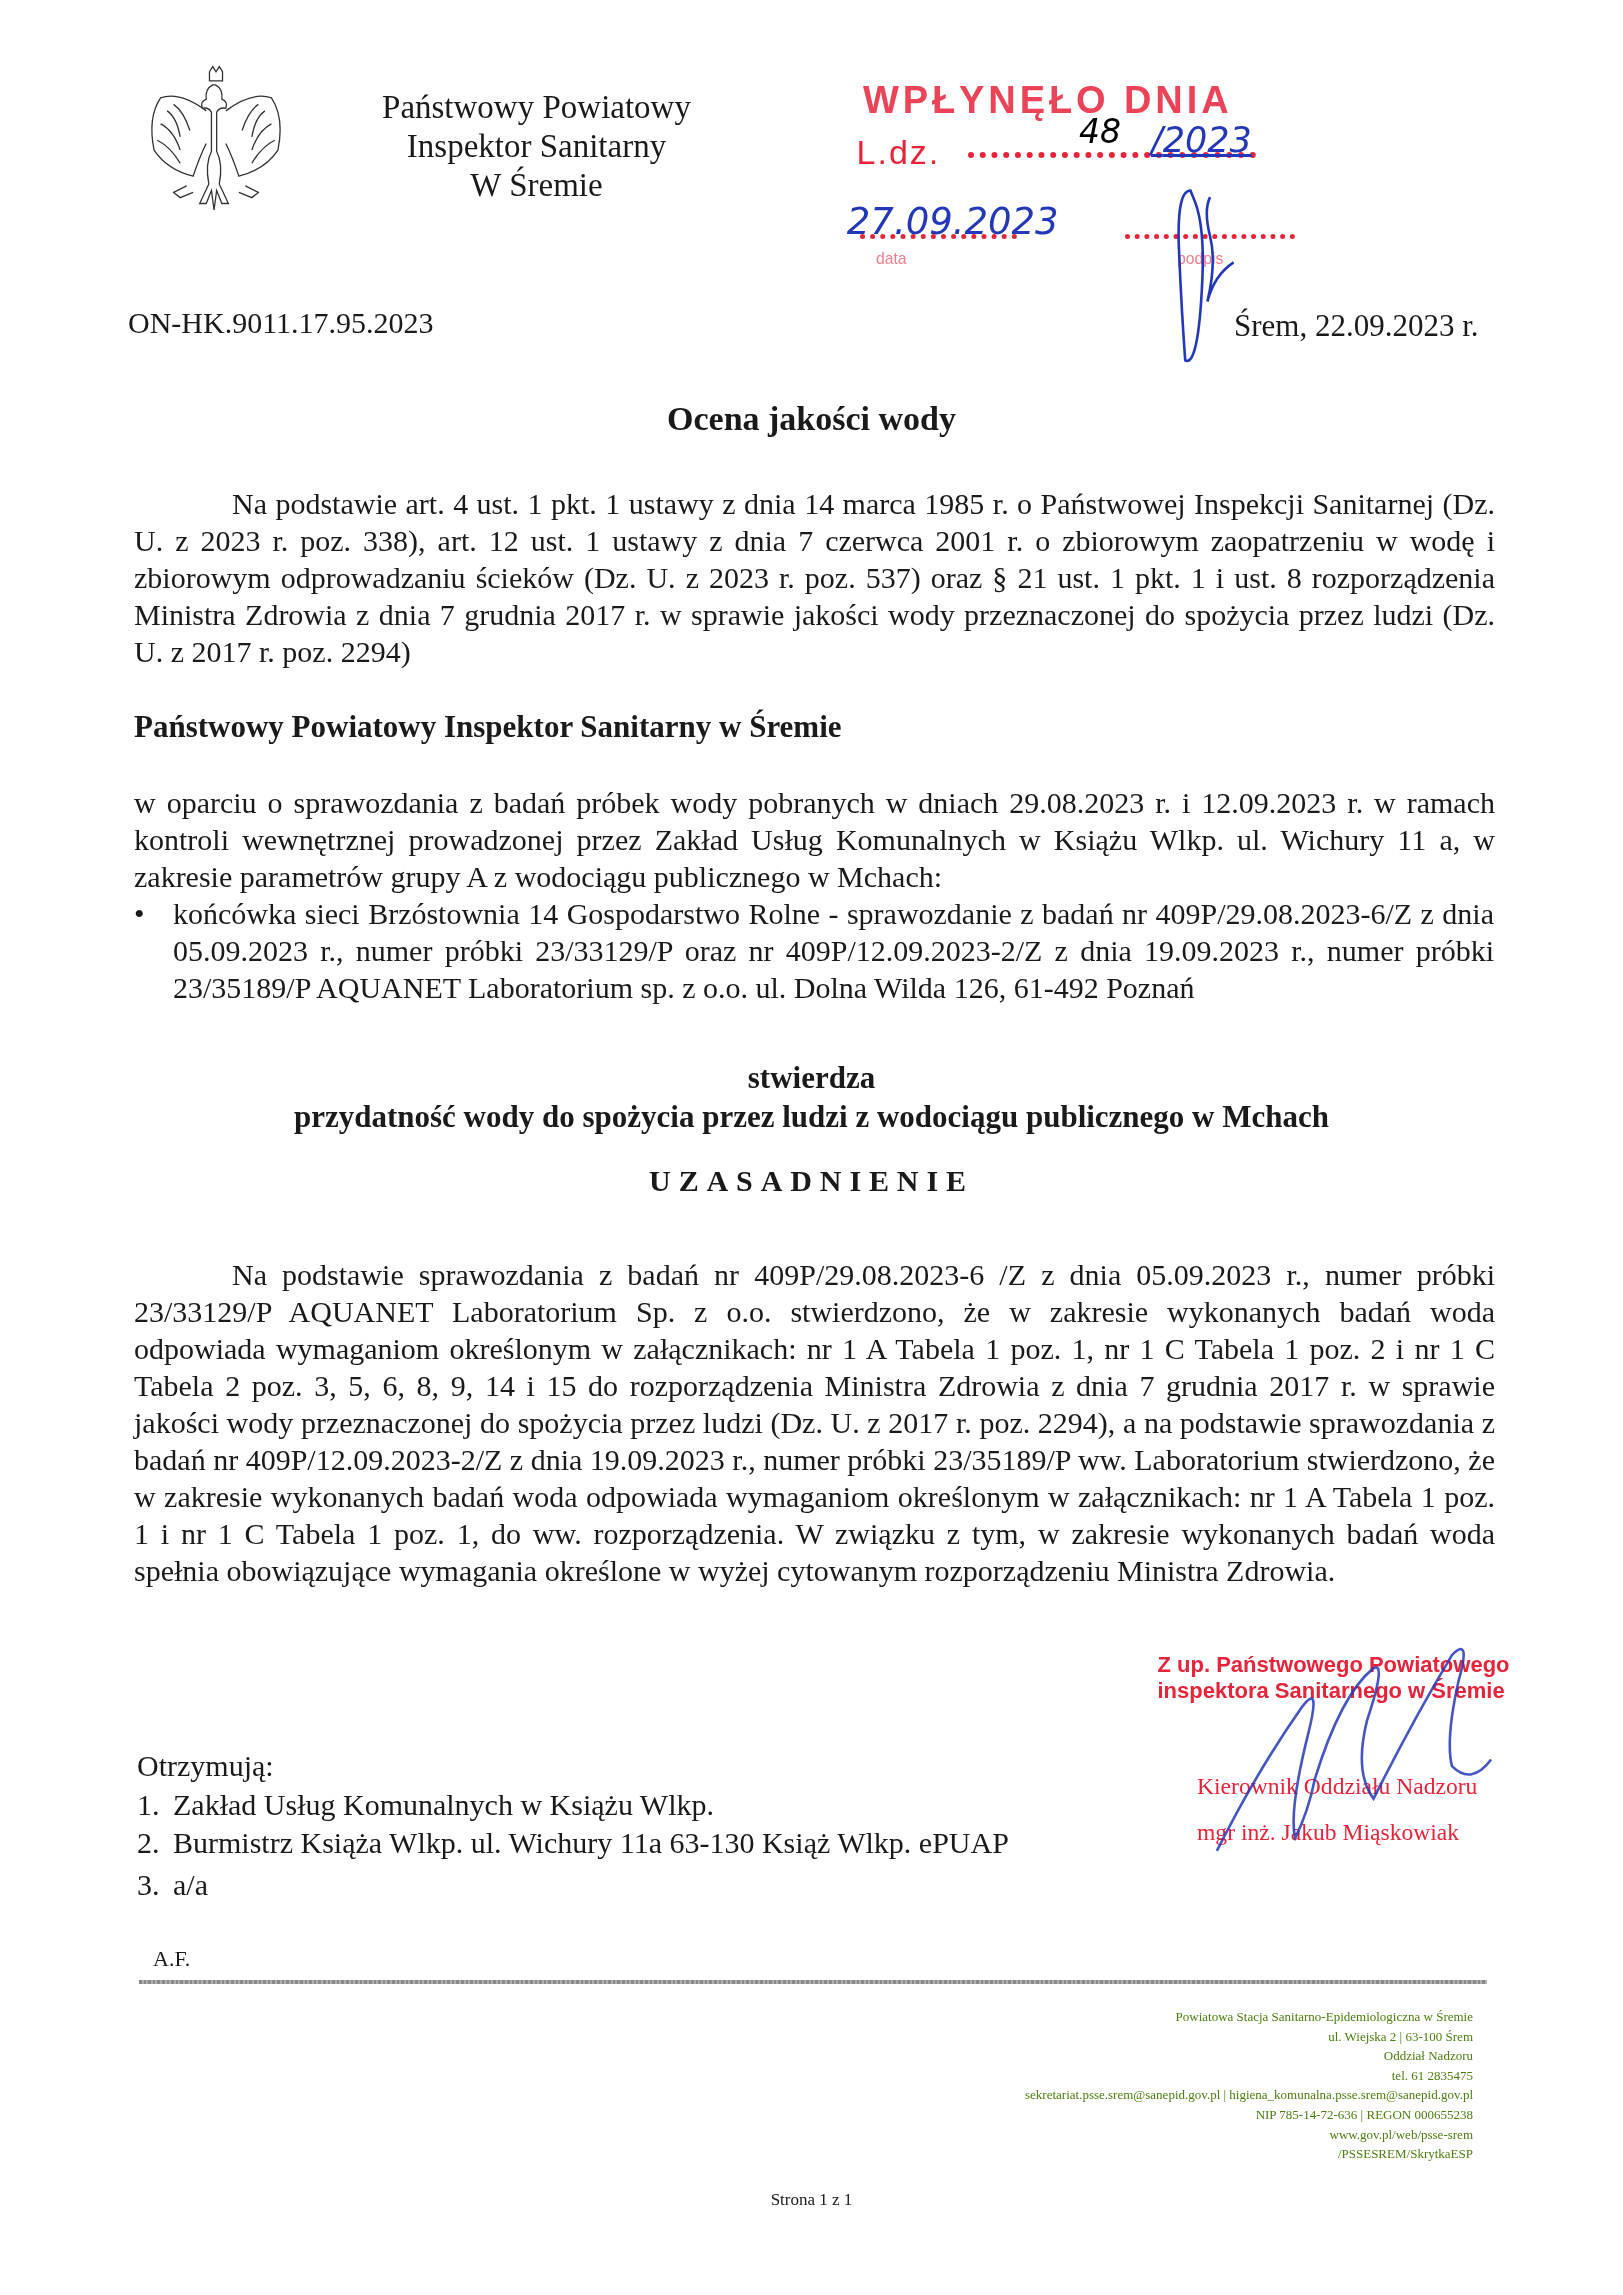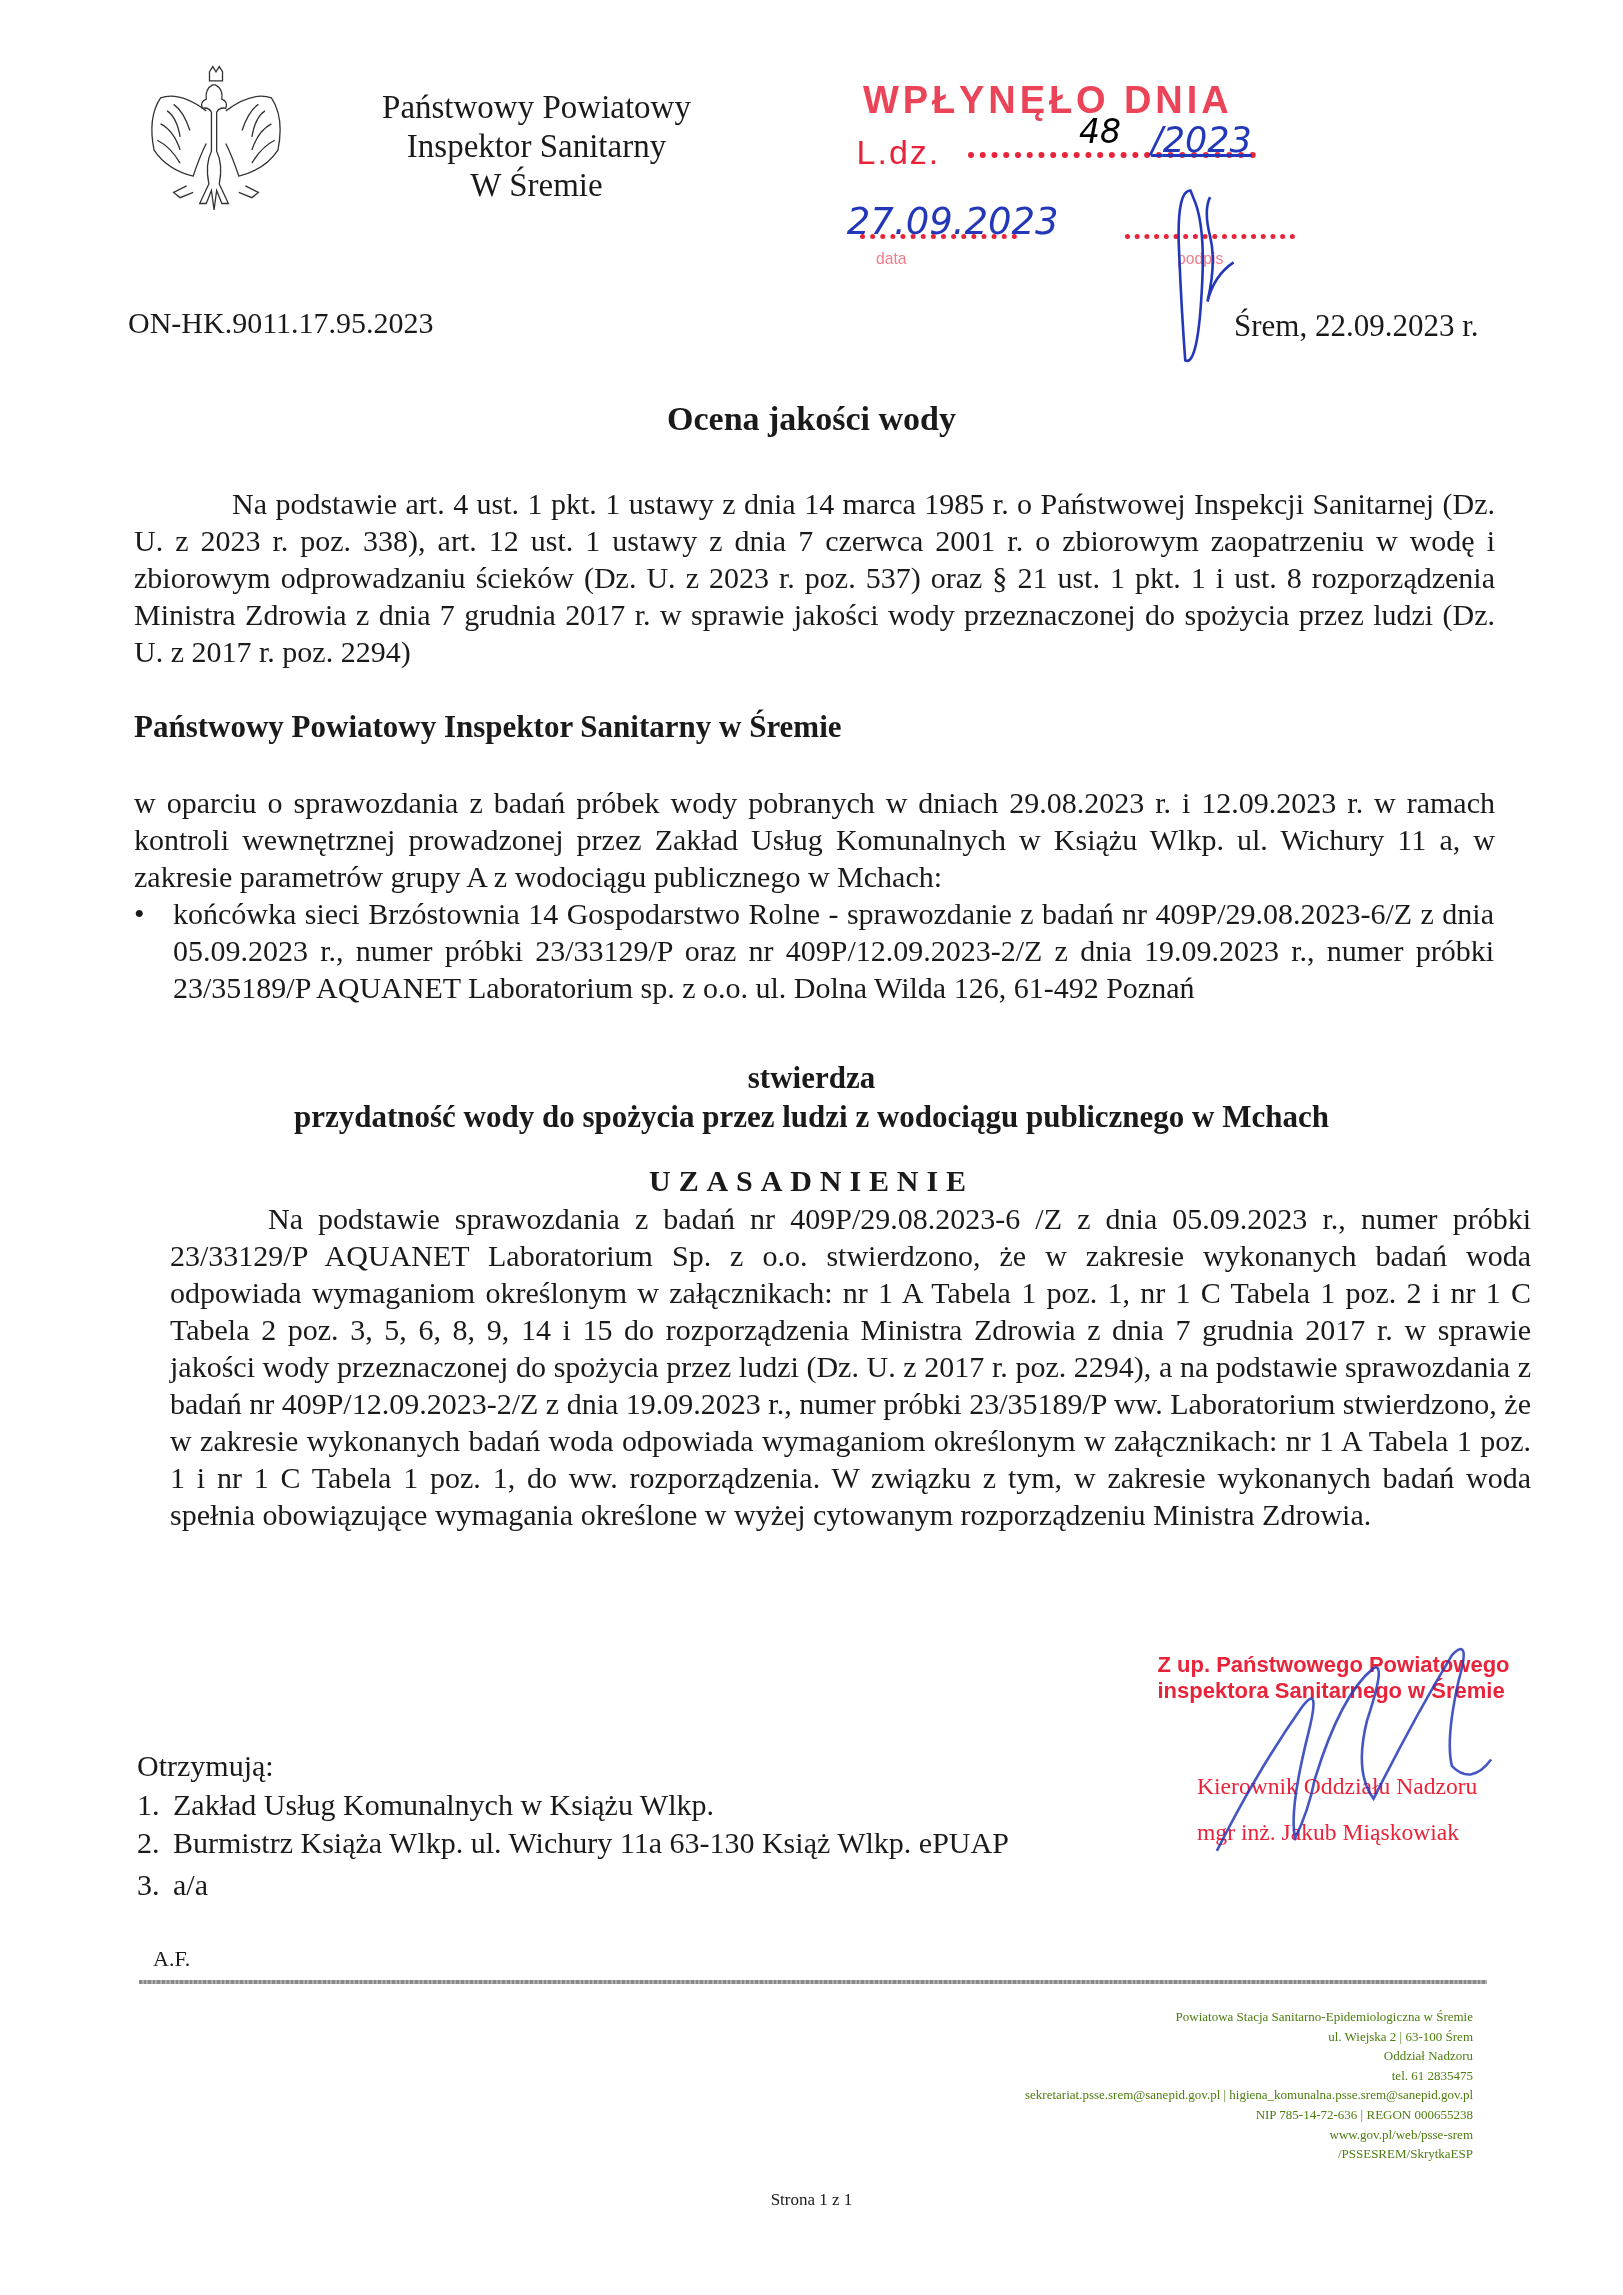--- a/index.html
+++ b/index.html
@@ -37,21 +37,21 @@
   #intro { top: 485px; text-indent: 98px; }
   #authority { top: 708px; font-weight: bold; font-size: 31px; }
   #based { top: 784px; }
   #bullet { position:absolute; left: 134px; top: 895px; width: 1361px; font-size: 30px; line-height: 37px; }
   #bullet .dot { position:absolute; left: 0; top: 0; width: 33px; }
   #bullet .txt { position:absolute; left: 39px; width: 1321px; text-align: justify; }
 
   #verdict { left: 0; width: 1623px; top: 1058px; text-align: center; font-size: 31px; line-height: 39px; font-weight: bold; }
 
   #just-title { left: 0; width: 1623px; top: 1164px; text-align: center; font-size: 30px; font-weight: bold; letter-spacing: 7.9px; }
-  #just { top: 1200px; text-indent: 98px; margin-left: 36px; }
+  #just { top: 1256px; text-indent: 98px; }
 
   
   #sig { left: 1151px; top: 1642px; width: 406px; height: 222px; }
   #sig .s1 { position:absolute; left: 6.5px; top: 9.8px; font-family:"Liberation Sans","DejaVu Sans",sans-serif; font-weight:bold; color:#e8233a; font-size: 22px; line-height: 26px; white-space: nowrap; }
   #sig .s2 { position:absolute; left: 46px; top: 121px; font-family:"Liberation Serif",serif; color:#e8233a; font-size: 23.6px; line-height: 46px; white-space: nowrap; }
   #sig svg { position:absolute; left: 0; top: 0; }
 
   
   #recipients { left: 137px; top: 1727px; font-size: 30px; line-height: 38px; }
   #recipients .hd { margin-bottom: 1.3px; margin-top: 20px; }

